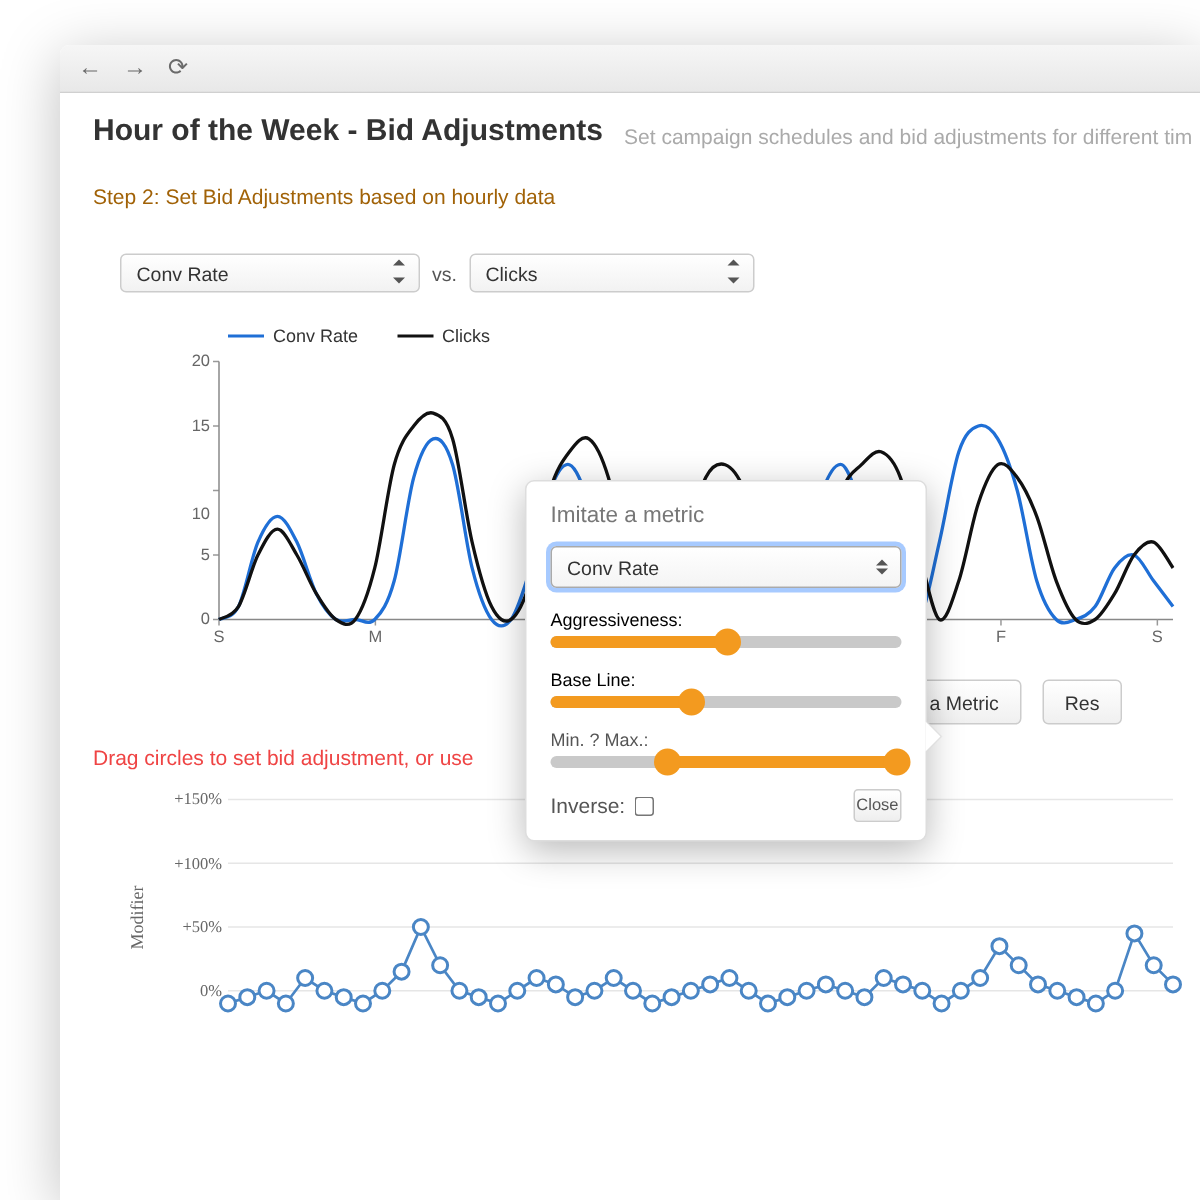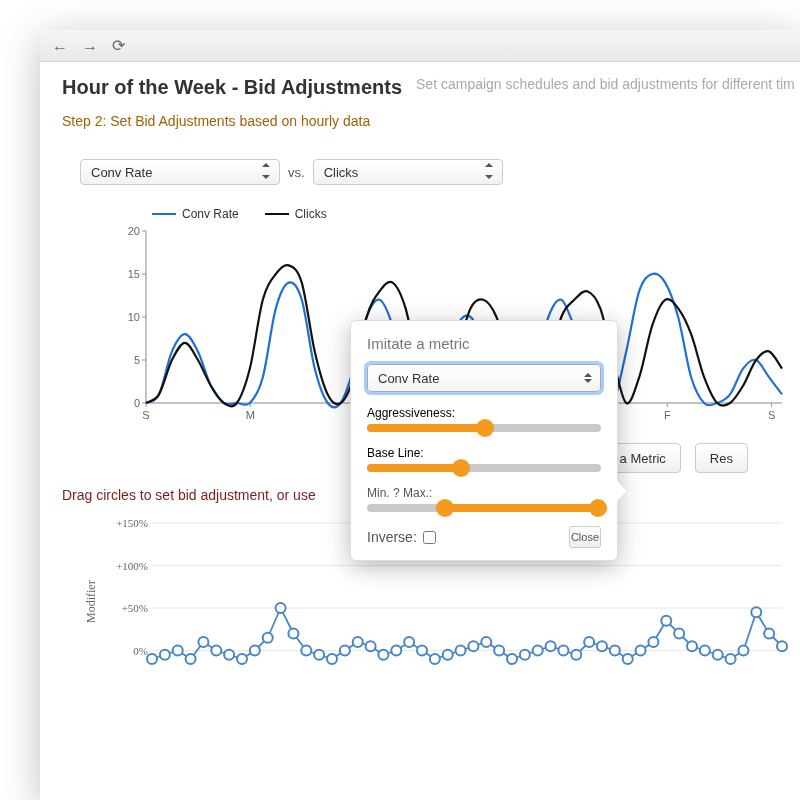--- a/index.html
+++ b/index.html
@@ -35,23 +35,23 @@
   color: #6a6a6a;
   font-size: 16px;
   line-height: 1;
   user-select: none;
 }
 .content {
   padding: 14px 0 0 22px;
 }
 .header-row {
   display: flex;
-  align-items: flex-start;
+  align-items: flex-end;
   gap: 14px;
-  margin-bottom: 14px;
+  margin-bottom: 24px;
   white-space: nowrap;
 }
 .page-title {
   font-size: 20px;
   font-weight: 700;
   color: #333;
 }
 .page-subtitle {
   font-size: 14px;
   color: #aaa;
@@ -153,21 +153,21 @@
   font-size: 13px;
   color: #333;
   background: linear-gradient(#fff, #f0f0f0);
   border: 1px solid #ccc;
   border-radius: 4px;
   display: inline-flex;
   align-items: center;
 }
 .instr {
   font-size: 14px;
-  color: #7f1d1d;
+  color: #ef4444;
   margin: 12px 0 10px 0;
 }
 .popover {
   position: absolute;
   left: 310px;
   top: 290px;
   width: 268px;
   background: #fff;
   border: 1px solid #ddd;
   border-radius: 6px;
@@ -338,21 +338,21 @@
           <line x1="406.78688524590166" x2="406.78688524590166" y1="196" y2="200" stroke="#999"></line>
           <line x1="511.0491803278689" x2="511.0491803278689" y1="196" y2="200" stroke="#999"></line>
           <line x1="615.3114754098361" x2="615.3114754098361" y1="196" y2="200" stroke="#999"></line>
           <line x1="719.5737704918033" x2="719.5737704918033" y1="196" y2="200" stroke="#999"></line>
           <path d="M94,196 C96.16326530612245,194.56666666666666 102.6530612244898,196 106.9795918367347,187.4 C111.3061224489796,178.8 115.63265306122449,154.43333333333334 119.95918367346938,144.4 C124.28571428571428,134.36666666666667 128.6122448979592,127.2 132.9387755102041,127.2 C137.265306122449,127.2 141.59183673469386,135.8 145.91836734693877,144.4 C150.24489795918367,153 154.57142857142856,170.20000000000002 158.89795918367346,178.8 C163.22448979591837,187.4 167.55102040816325,193.13333333333333 171.87755102040816,196 C176.20408163265307,198.86666666666667 180.53061224489795,196 184.85714285714286,196 C189.18367346938777,196 193.51020408163265,200.3 197.83673469387753,196 C202.1632653061224,191.7 206.48979591836732,185.96666666666664 210.81632653061223,170.2 C215.14285714285714,154.43333333333334 219.46938775510202,117.16666666666667 223.79591836734693,101.4 C228.12244897959184,85.63333333333334 232.44897959183672,77.03333333333333 236.77551020408163,75.6 C241.10204081632654,74.16666666666666 245.42857142857142,78.46666666666667 249.75510204081633,92.8 C254.08163265306123,107.13333333333333 258.40816326530614,144.4 262.734693877551,161.6 C267.0612244897959,178.79999999999998 271.38775510204084,190.26666666666665 275.7142857142857,196 C280.0408163265306,201.73333333333335 284.36734693877554,201.73333333333335 288.6938775510204,196 C293.0204081632653,190.26666666666665 297.3469387755102,175.93333333333334 301.67346938775506,161.6 C305.99999999999994,147.26666666666665 310.3265306122449,121.46666666666667 314.65306122448976,110 C318.97959183673464,98.53333333333333 323.3061224489796,91.36666666666666 327.63265306122446,92.8 C331.95918367346934,94.23333333333333 336.2857142857143,105.69999999999999 340.61224489795916,118.6 C344.93877551020404,131.5 349.265306122449,157.29999999999998 353.59183673469386,170.2 C357.91836734693874,183.1 362.2448979591837,191.7 366.57142857142856,196 C370.89795918367344,200.3 375.2244897959184,200.3 379.55102040816325,196 C383.87755102040813,191.7 388.2040816326531,183.1 392.53061224489795,170.2 C396.85714285714283,157.29999999999998 401.18367346938777,128.63333333333333 405.51020408163265,118.6 C409.83673469387753,108.56666666666666 414.16326530612247,107.13333333333333 418.48979591836735,110 C422.81632653061223,112.86666666666667 427.14285714285717,124.33333333333334 431.46938775510205,135.8 C435.7959183673469,147.26666666666668 440.12244897959187,168.76666666666668 444.44897959183675,178.8 C448.7755102040816,188.83333333333334 453.10204081632656,193.13333333333333 457.42857142857144,196 C461.7551020408163,198.86666666666667 466.08163265306126,201.73333333333335 470.40816326530614,196 C474.734693877551,190.26666666666665 479.06122448979596,175.93333333333334 483.38775510204084,161.6 C487.7142857142857,147.26666666666665 492.0408163265306,121.46666666666667 496.3673469387755,110 C500.69387755102036,98.53333333333333 505.0204081632653,91.36666666666666 509.3469387755102,92.8 C513.6734693877551,94.23333333333333 517.9999999999999,111.43333333333332 522.3265306122448,118.6 C526.6530612244898,125.76666666666667 530.9795918367346,122.9 535.3061224489795,135.8 C539.6326530612245,148.70000000000002 543.9591836734693,185.96666666666667 548.2857142857142,196 C552.6122448979592,206.03333333333333 556.938775510204,204.6 561.2653061224489,196 C565.5918367346939,187.4 569.9183673469387,163.03333333333333 574.2448979591836,144.4 C578.5714285714286,125.76666666666668 582.8979591836734,97.10000000000001 587.2244897959183,84.2 C591.5510204081633,71.3 595.8775510204081,68.43333333333334 600.204081632653,67 C604.530612244898,65.56666666666666 608.8571428571428,68.43333333333332 613.1836734693877,75.6 C617.5102040816327,82.76666666666667 621.8367346938775,94.23333333333333 626.1632653061224,110 C630.4897959183673,125.76666666666667 634.8163265306122,155.86666666666665 639.1428571428571,170.2 C643.469387755102,184.53333333333333 647.7959183673469,191.7 652.1224489795918,196 C656.4489795918367,200.3 660.7755102040816,197.43333333333334 665.1020408163265,196 C669.4285714285714,194.56666666666666 673.7551020408163,193.13333333333333 678.0816326530612,187.4 C682.4081632653061,181.66666666666669 686.734693877551,167.33333333333331 691.0612244897959,161.6 C695.3877551020408,155.86666666666667 699.7142857142857,151.56666666666666 704.0408163265306,153 C708.3673469387755,154.43333333333334 712.6938775510204,164.46666666666664 717.0204081632653,170.2 C721.3469387755102,175.93333333333334 727.8367346938776,184.53333333333333 730,187.4" fill="none" stroke="#1f6fd6" stroke-width="2.2"></path>
           <path d="M94,196 C96.16326530612245,194.56666666666666 102.6530612244898,194.56666666666666 106.9795918367347,187.4 C111.3061224489796,180.23333333333335 115.63265306122449,161.6 119.95918367346938,153 C124.28571428571428,144.4 128.6122448979592,135.8 132.9387755102041,135.8 C137.265306122449,135.8 141.59183673469386,145.83333333333334 145.91836734693877,153 C150.24489795918367,160.16666666666666 154.57142857142856,171.63333333333335 158.89795918367346,178.8 C163.22448979591837,185.96666666666667 167.55102040816325,193.13333333333333 171.87755102040816,196 C176.20408163265307,198.86666666666667 180.53061224489795,201.73333333333335 184.85714285714286,196 C189.18367346938777,190.26666666666665 193.51020408163265,178.79999999999998 197.83673469387753,161.6 C202.1632653061224,144.4 206.48979591836732,108.56666666666666 210.81632653061223,92.8 C215.14285714285714,77.03333333333333 219.46938775510202,72.73333333333333 223.79591836734693,67 C228.12244897959184,61.266666666666666 232.44897959183672,56.966666666666676 236.77551020408163,58.400000000000006 C241.10204081632654,59.833333333333336 245.42857142857142,61.26666666666666 249.75510204081633,75.6 C254.08163265306123,89.93333333333332 258.40816326530614,125.76666666666667 262.734693877551,144.4 C267.0612244897959,163.03333333333333 271.38775510204084,178.8 275.7142857142857,187.4 C280.0408163265306,196 284.36734693877554,198.86666666666667 288.6938775510204,196 C293.0204081632653,193.13333333333333 297.3469387755102,184.53333333333333 301.67346938775506,170.2 C305.99999999999994,155.86666666666665 310.3265306122449,124.33333333333333 314.65306122448976,110 C318.97959183673464,95.66666666666667 323.3061224489796,89.93333333333334 327.63265306122446,84.2 C331.95918367346934,78.46666666666667 336.2857142857143,72.73333333333332 340.61224489795916,75.6 C344.93877551020404,78.46666666666667 349.265306122449,87.06666666666668 353.59183673469386,101.4 C357.91836734693874,115.73333333333333 362.2448979591837,145.83333333333331 366.57142857142856,161.6 C370.89795918367344,177.36666666666667 375.2244897959184,191.7 379.55102040816325,196 C383.87755102040813,200.3 388.2040816326531,196 392.53061224489795,187.4 C396.85714285714283,178.8 401.18367346938777,158.73333333333335 405.51020408163265,144.4 C409.83673469387753,130.06666666666666 414.16326530612247,110 418.48979591836735,101.4 C422.81632653061223,92.80000000000001 427.14285714285717,91.36666666666666 431.46938775510205,92.8 C435.7959183673469,94.23333333333333 440.12244897959187,99.96666666666667 444.44897959183675,110 C448.7755102040816,120.03333333333333 453.10204081632656,140.1 457.42857142857144,153 C461.7551020408163,165.9 466.08163265306126,180.23333333333335 470.40816326530614,187.4 C474.734693877551,194.56666666666666 479.06122448979596,200.3 483.38775510204084,196 C487.7142857142857,191.7 492.0408163265306,175.93333333333334 496.3673469387755,161.6 C500.69387755102036,147.26666666666665 505.0204081632653,121.46666666666667 509.3469387755102,110 C513.6734693877551,98.53333333333333 517.9999999999999,97.1 522.3265306122448,92.8 C526.6530612244898,88.5 530.9795918367346,82.76666666666667 535.3061224489795,84.2 C539.6326530612245,85.63333333333334 543.9591836734693,89.93333333333334 548.2857142857142,101.4 C552.6122448979592,112.86666666666667 556.938775510204,137.23333333333335 561.2653061224489,153 C565.5918367346939,168.76666666666665 569.9183673469387,193.13333333333333 574.2448979591836,196 C578.5714285714286,198.86666666666667 582.8979591836734,183.1 587.2244897959183,170.2 C591.5510204081633,157.29999999999998 595.8775510204081,131.5 600.204081632653,118.6 C604.530612244898,105.69999999999999 608.8571428571428,95.66666666666666 613.1836734693877,92.8 C617.5102040816327,89.93333333333334 621.8367346938775,95.66666666666667 626.1632653061224,101.4 C630.4897959183673,107.13333333333334 634.8163265306122,115.73333333333333 639.1428571428571,127.2 C643.469387755102,138.66666666666666 647.7959183673469,158.73333333333332 652.1224489795918,170.2 C656.4489795918367,181.66666666666666 660.7755102040816,191.7 665.1020408163265,196 C669.4285714285714,200.3 673.7551020408163,198.86666666666667 678.0816326530612,196 C682.4081632653061,193.13333333333333 686.734693877551,185.96666666666667 691.0612244897959,178.8 C695.3877551020408,171.63333333333335 699.7142857142857,158.73333333333335 704.0408163265306,153 C708.3673469387755,147.26666666666665 712.6938775510204,142.96666666666667 717.0204081632653,144.4 C721.3469387755102,145.83333333333334 727.8367346938776,158.73333333333332 730,161.6" fill="none" stroke="#111111" stroke-width="2.2"></path>
         </svg>
       <div id="upper-yticks">
           <div class="ytick" style="top: 190px;">0</div>
           <div class="ytick" style="top: 147px;">5</div>
-          <div class="ytick" style="top: 104px;">10</div>
+          <div class="ytick" style="top: 120px;">10</div>
           <div class="ytick" style="top: 61px;">15</div>
           <div class="ytick" style="top: 18px;">20</div>
         </div>
       <div id="upper-xticks">
           <div class="xtick" style="left: 94px;">S</div>
           <div class="xtick" style="left: 198.262px;">M</div>
           <div class="xtick" style="left: 302.525px;">T</div>
           <div class="xtick" style="left: 406.787px;">W</div>
           <div class="xtick" style="left: 511.049px;">T</div>
           <div class="xtick" style="left: 615.311px;">F</div>

